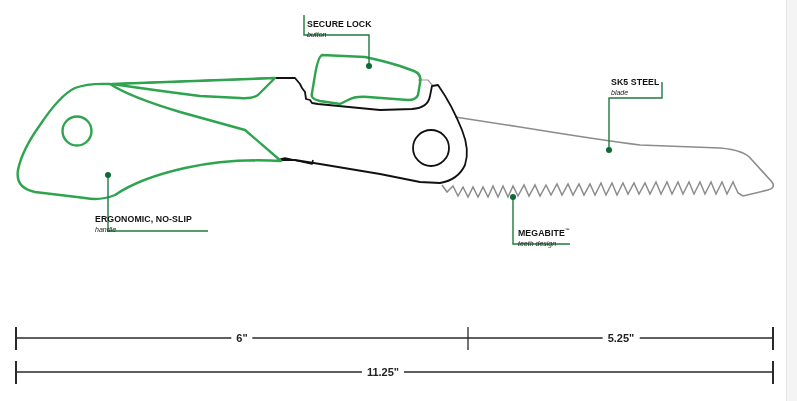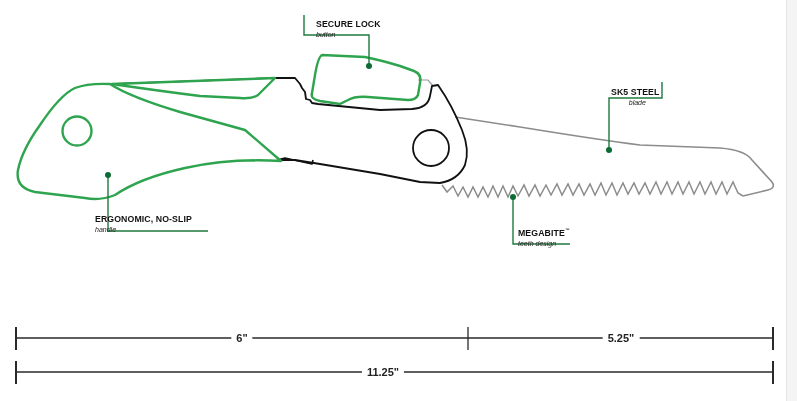--- a/index.html
+++ b/index.html
@@ -77,26 +77,26 @@
     <line x1="468" y1="327" x2="468" y2="350" stroke-width="1.3"></line>
     <line x1="773" y1="327" x2="773" y2="350" stroke-width="2"></line>
   </g>
   <g stroke="#2a2a2a">
     <line x1="16" y1="372" x2="773" y2="372" stroke-width="1.3"></line>
     <line x1="16" y1="361" x2="16" y2="384" stroke-width="2"></line>
     <line x1="773" y1="361" x2="773" y2="384" stroke-width="2"></line>
   </g>
 </svg>
 
-<div class="callout" style="left:316px; top:14px;">
+<div class="callout" style="left:307px; top:14px;">
   <span class="title">SECURE LOCK</span>
   <span class="sub">button</span>
 </div>
 
-<div class="callout" style="left:611px; top:82px;text-align:center;">
+<div class="callout" style="left:611px; top:72px;">
   <span class="title">SK5 STEEL</span>
   <span class="sub">blade</span>
 </div>
 
 <div class="callout" style="left:95px; top:209px;">
   <span class="title">ERGONOMIC, NO-SLIP</span>
   <span class="sub">handle</span>
 </div>
 
 <div class="callout" style="left:518px; top:223px;">

